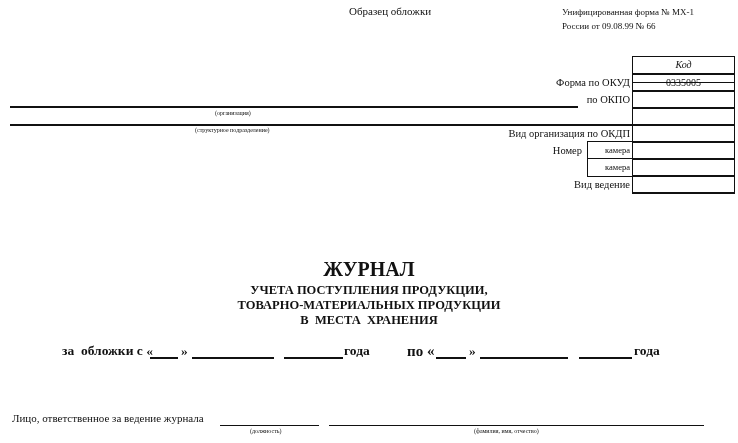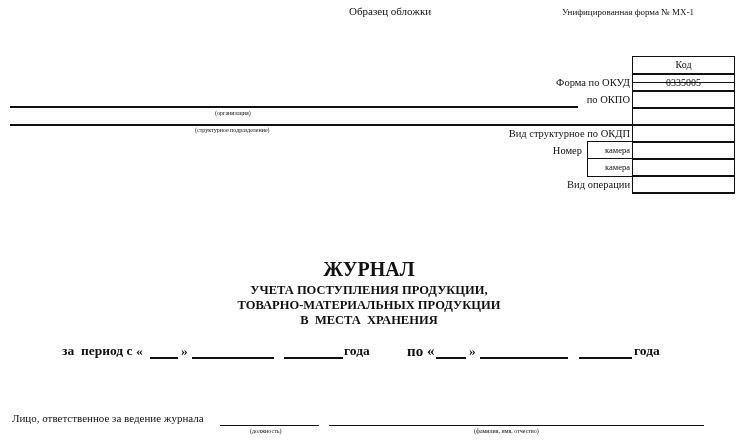--- a/index.html
+++ b/index.html
@@ -14,55 +14,56 @@
   .lbl { position:absolute; text-align:right; font-size:10.5px; white-space:nowrap; }
   .title { position:absolute; left:0; width:738px; text-align:center; font-weight:bold; }
   .bold { font-weight:bold; font-family:"Liberation Serif",serif; }
 </style>
 </head>
 <body>
 
 <div class="abs t10" style="left:349px; top:5px; font-size:11px;">Образец обложки</div>
 <div class="abs t9" style="left:562px; top:6px; line-height:13.5px;">
   <div>Унифицированная форма № МХ-1</div>
+  <div>России от 09.08.99 № 66</div>
 </div>
 
 <div>
-  <div class="cell" style="left:632px; top:56px; width:103px; height:27px;">Код</div>
+  <div class="cell" style="left:632px; top:56px; width:103px; height:27px;font-style:italic;">Код</div>
   <div class="cell" style="left:632px; top:73px; width:103px; height:19px; border-top-width:2.2px;">0335005</div>
   <div class="cell" style="left:632px; top:90px; width:103px; height:19px;"></div>
   <div class="cell" style="left:632px; top:107px; width:103px; height:19px;"></div>
   <div class="cell" style="left:632px; top:124px; width:103px; height:19px;"></div>
   <div class="cell" style="left:632px; top:141px; width:103px; height:19px;"></div>
   <div class="cell" style="left:632px; top:158px; width:103px; height:19px;"></div>
   <div class="cell" style="left:632px; top:175px; width:103px; height:19px; border-bottom-width:2.2px;"></div>
 
   <div class="abs" style="left:587px; top:141px; width:46px; height:36px; box-sizing:border-box; border:1.4px solid #111; border-right:none;"></div>
   <div class="abs" style="left:587px; top:158px; width:46px; height:1.4px; background:#111;"></div>
   <div class="lbl t9" style="right:108px; top:145px; font-size:8.5px;">камера</div>
   <div class="lbl t9" style="right:108px; top:162px; font-size:8.5px;">камера</div>
 
   <div class="lbl" style="right:108px; top:77px;">Форма по ОКУД</div>
   <div class="lbl" style="right:108px; top:94px;">по ОКПО</div>
-  <div class="lbl" style="right:108px; top:128px;">Вид структурное по ОКДП</div>
+  <div class="lbl" style="right:108px; top:128px;">Вид организация по ОКДП</div>
   <div class="lbl" style="right:156px; top:145px;">Номер</div>
-  <div class="lbl" style="right:108px; top:179px;">Вид операции</div>
+  <div class="lbl" style="right:108px; top:179px;">Вид ведение</div>
 </div>
 
 <div class="line" style="left:10px; top:106px; width:568px;"></div>
 <div class="abs t6" style="left:215px; top:110px; width:80px;">(организация)</div>
 <div class="line" style="left:10px; top:124px; width:622px;"></div>
 <div class="abs t6" style="left:195px; top:127px; width:120px;">(структурное подразделение)</div>
 
 <div class="title" style="top:258px; font-size:20px;">ЖУРНАЛ</div>
 <div class="title" style="top:283px; font-size:12.5px; line-height:15px;">УЧЕТА ПОСТУПЛЕНИЯ ПРОДУКЦИИ,</div>
 <div class="title" style="top:298px; font-size:12.5px; line-height:15px;">ТОВАРНО-МАТЕРИАЛЬНЫХ ПРОДУКЦИИ</div>
 <div class="title" style="top:313px; font-size:12.5px; line-height:15px; white-space:pre;">В  МЕСТА  ХРАНЕНИЯ</div>
 
-<div class="abs bold" style="left:62px; top:343px; font-size:13.5px; white-space:pre;">за  период с «</div>
+<div class="abs bold" style="left:62px; top:343px; font-size:13.5px; white-space:pre;">за  обложки с «</div>
 <div class="line" style="left:150px; top:357px; width:28px;"></div>
 <div class="abs bold" style="left:181px; top:343px; font-size:13.5px;">»</div>
 <div class="line" style="left:192px; top:357px; width:82px;"></div>
 <div class="line" style="left:284px; top:357px; width:59px;"></div>
 <div class="abs bold" style="left:344px; top:343px; font-size:13.5px;">года</div>
 
 <div class="abs bold" style="left:407px; top:343px; font-size:15px; white-space:pre;">по «</div>
 <div class="line" style="left:436px; top:357px; width:30px;"></div>
 <div class="abs bold" style="left:469px; top:343px; font-size:13.5px;">»</div>
 <div class="line" style="left:480px; top:357px; width:88px;"></div>

